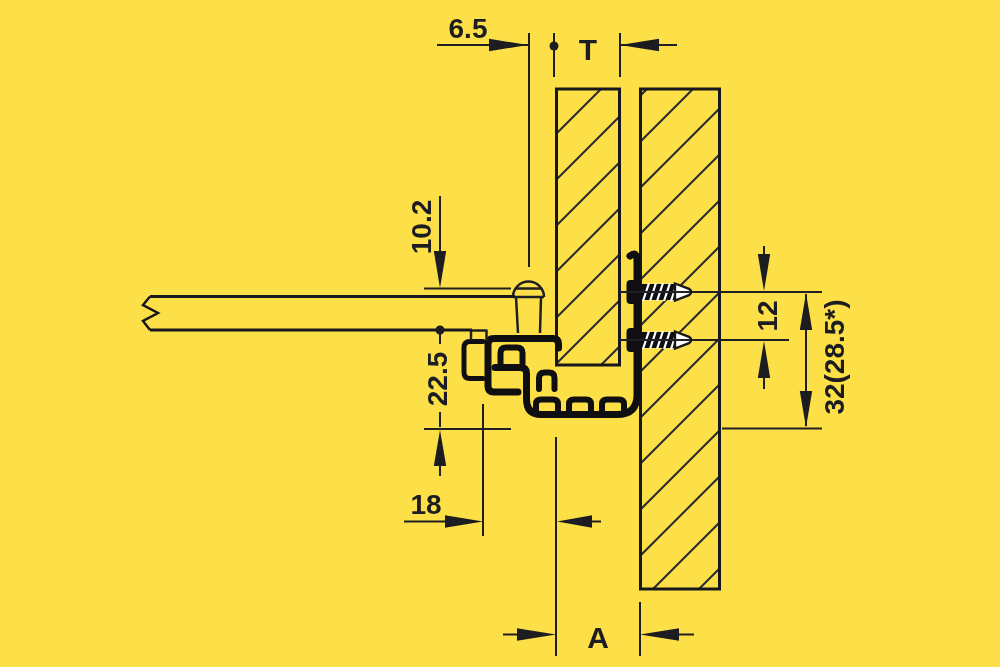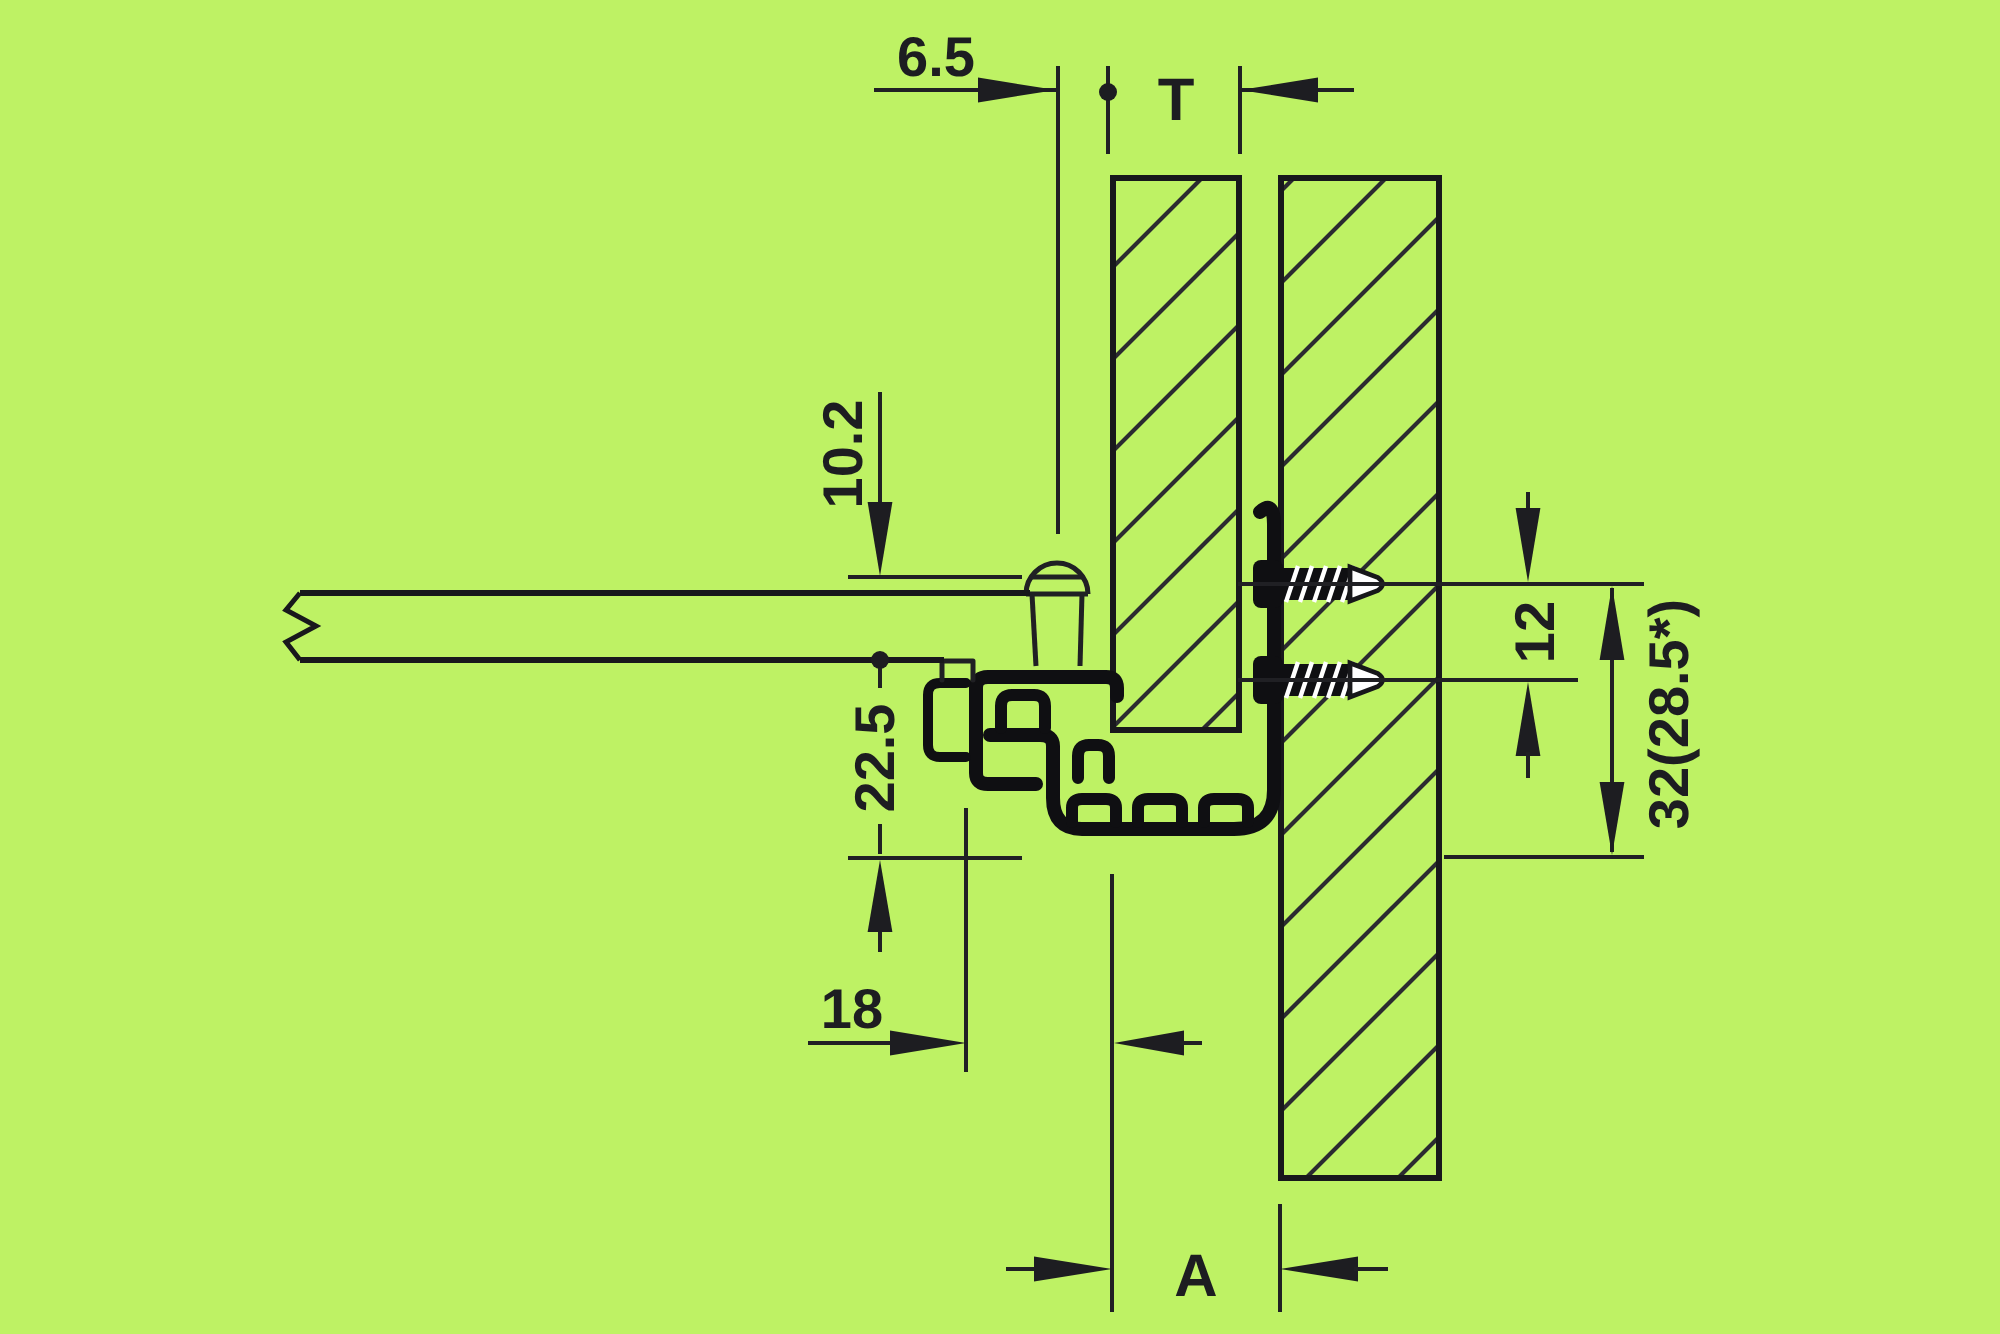--- a/index.html
+++ b/index.html
@@ -1,17 +1,17 @@
 <!DOCTYPE html>
 <html><head>
 <meta charset="utf-8">
 <style>
   html,body{margin:0;padding:0;background:#ffffff;}
   .stage{
-    position:relative;width:1000px;height:667px;background:#bef264;overflow:hidden;
+    position:relative;width:1000px;height:667px;background:#fde047;overflow:hidden;
     font-family:"Liberation Sans", sans-serif;
   }
   svg{display:block}
   .dim-text{
     font-family:"Liberation Sans", sans-serif;
     font-weight:bold;
     fill:#1d1d21;
   }
   .fs28{font-size:28px}
   .fs30{font-size:30px}

